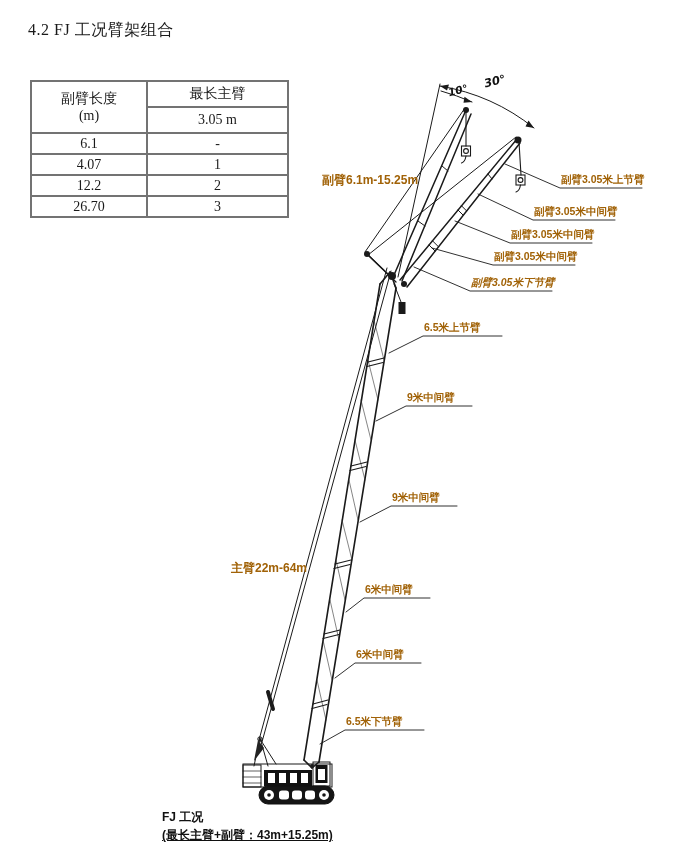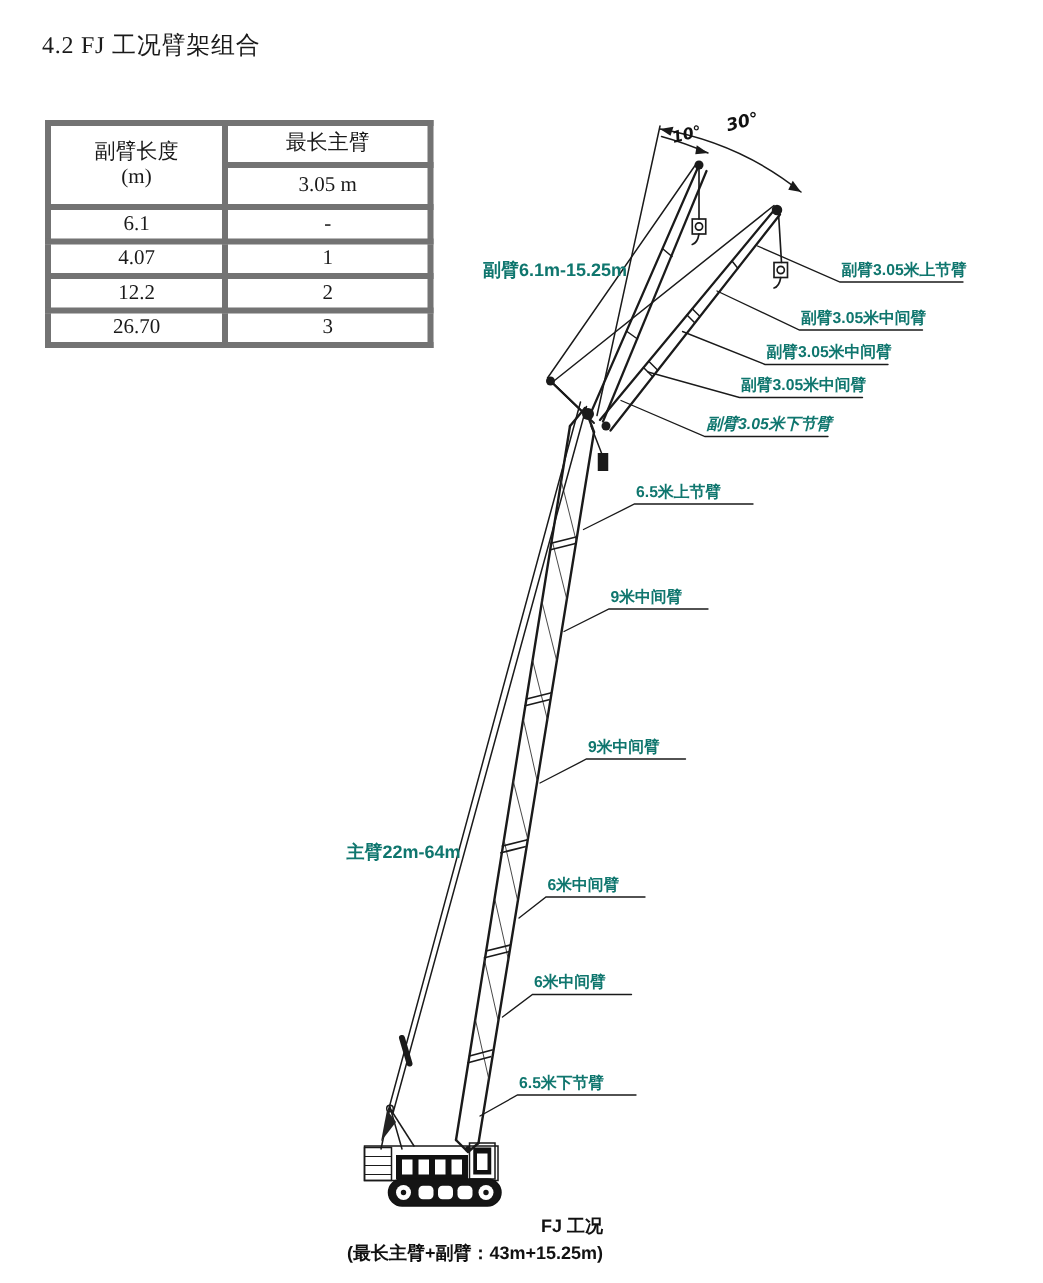--- a/index.html
+++ b/index.html
@@ -11,46 +11,46 @@
   .title{
     position:absolute;left:28px;top:20px;font-size:16px;font-weight:normal;
     letter-spacing:0.5px;font-family:"Liberation Serif", serif;
   }
   
   table.cfg{
     position:absolute;left:30px;top:80px;border-collapse:collapse;
     width:259px;table-layout:fixed;
   }
   table.cfg td,table.cfg th{
-    border:4px solid #737373;text-align:center;vertical-align:middle;
+    border:2px solid #737373;text-align:center;vertical-align:middle;
     font-size:14px;font-weight:normal;padding:0;
     font-family:"Liberation Serif", serif;line-height:1.25;
   }
   table.cfg{border:2px solid #1a1a1a;}
   table.cfg .c1{width:114px;}
   table.cfg .hrow td{height:24px;}
   table.cfg .drow td{height:19px;}
   
   .diagram-svg{position:absolute;left:0;top:0;}
   .lbl{
     position:absolute;font-family:"Liberation Sans", sans-serif;
-    font-weight:bold;font-size:10.5px;white-space:nowrap;color:#0f766e;
+    font-weight:bold;font-size:10.5px;white-space:nowrap;color:#a16207;
   }
   .lbl.big{font-size:12px;}
   .angle{
     position:absolute;font-family:"DejaVu Sans", sans-serif;
     font-weight:bold;font-style:italic;font-size:10.5px;color:#111;
     transform:rotate(-14deg);white-space:nowrap;
   }
   .caption{
-    position:absolute;left:162px;top:809px;width:240px;text-align:right;
+    position:absolute;left:162px;top:809px;width:240px;text-align:left;
     font-family:"Liberation Sans", sans-serif;font-weight:bold;color:#111;
   }
   .caption .l1{font-size:12px;}
-  .caption .l2{font-size:12px;margin-top:1px;}
+  .caption .l2{font-size:12px;margin-top:1px;text-decoration:underline;}
 </style>
 </head>
 <body>
 
 <div class="page">
 
   <div class="title">4.2 FJ 工况臂架组合</div>
 
   <table class="cfg">
     <tbody>

